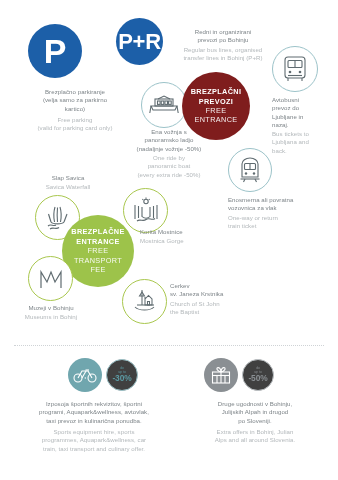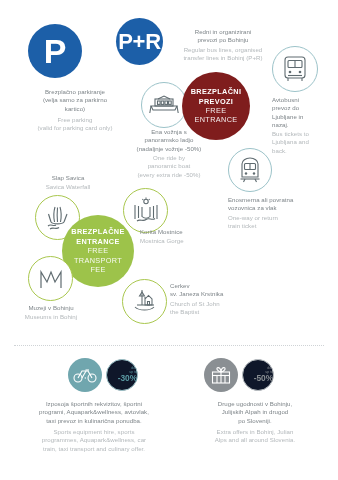--- a/index.html
+++ b/index.html
@@ -52,22 +52,22 @@
   #hub-entrance{background:#9dc34a;}
   .hub .hub-en{font-weight:normal;opacity:.92;}
 
   
   .fbadge{
     border-radius:50%;
     display:flex;align-items:center;justify-content:center;
   }
   .pct{
     border-radius:50%;
-    background:#0f172a;
-    display:flex;flex-direction:column;align-items:flex-end;justify-content:center;
+    background:#404040;
+    display:flex;flex-direction:column;align-items:center;justify-content:center;
     box-sizing:border-box;
   }
   .pct .upto{font-size:3.2px;line-height:3.4px;letter-spacing:.1px;text-align:center;}
   .pct .num{font-size:8.4px;font-weight:bold;line-height:9px;letter-spacing:-.1px;}
   .pct-teal{border:1.1px solid #9cc3c9;}
   .pct-teal .upto,.pct-teal .num{color:#5b9aa3;}
   .pct-grey{border:1.1px solid #bdc2c5;}
   .pct-grey .upto,.pct-grey .num{color:#8a8f93;}
 
   .divider{

